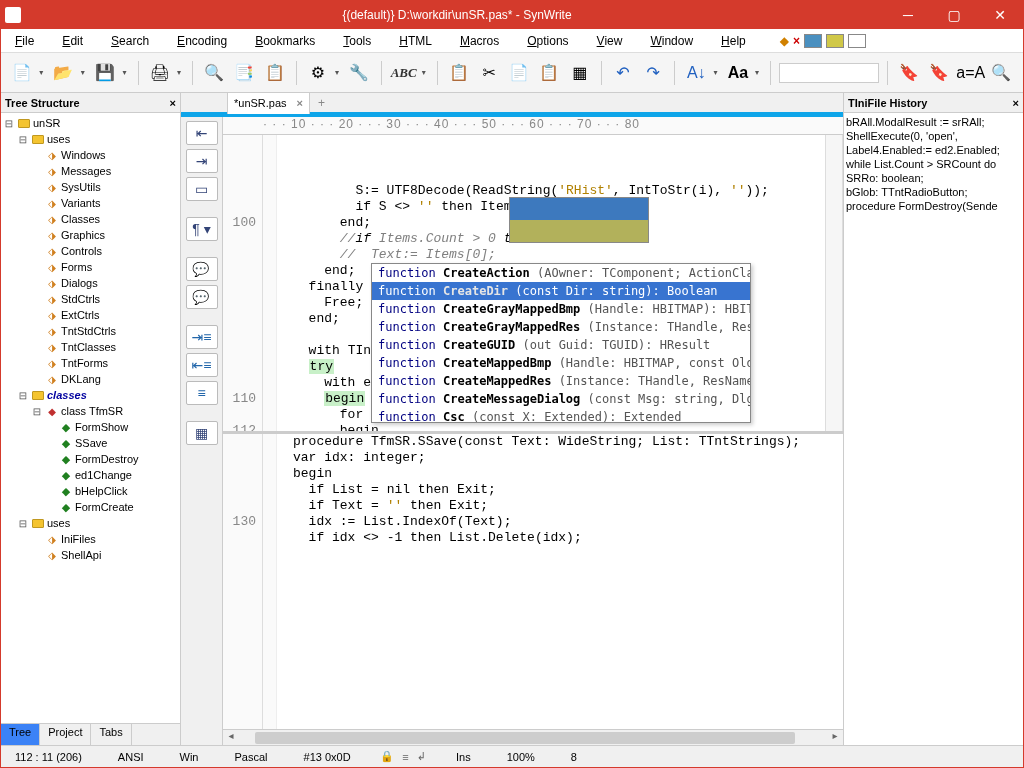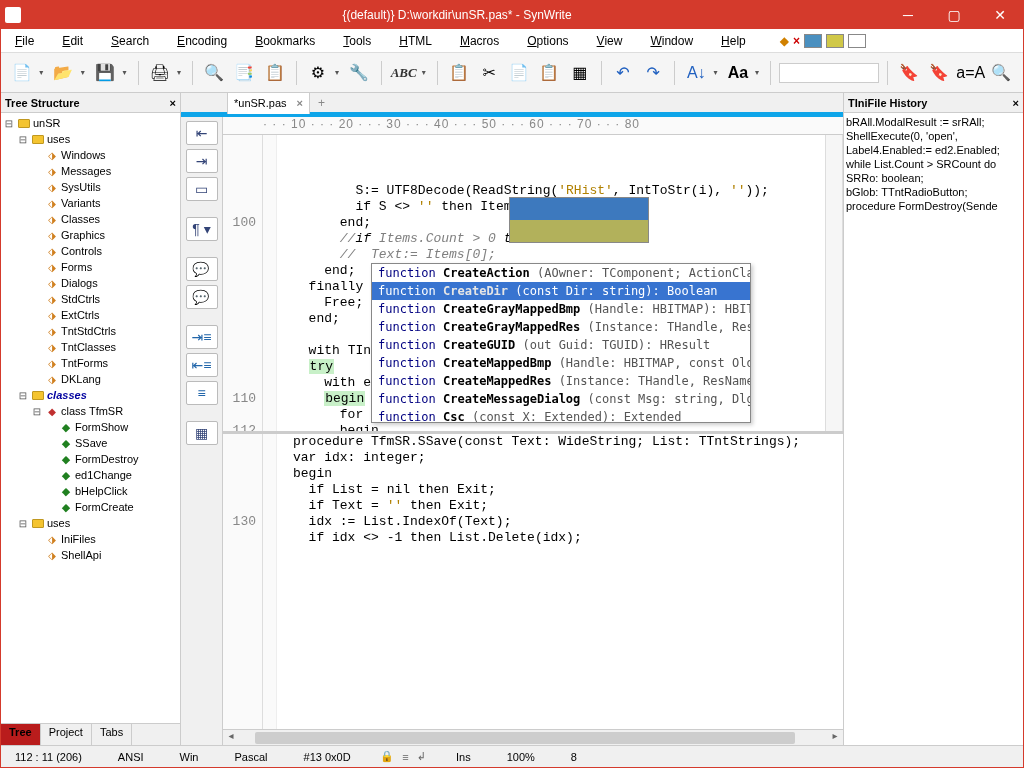--- a/index.html
+++ b/index.html
@@ -27,21 +27,21 @@
 .tree-node { display: flex; align-items: center; height: 16px; font-size: 11px; white-space: nowrap; cursor: pointer; }
 .tree-node .exp { width: 12px; text-align: center; color: #555; font-size: 10px; }
 .tree-node .ticon { width: 14px; height: 12px; margin: 0 2px; display: inline-flex; align-items: center; justify-content: center; }
 .folder-i { background: #f4c430; border: 1px solid #c09820; width: 12px; height: 9px; border-radius: 1px; }
 .unit-i { color: #d08020; font-size: 10px; }
 .class-i { color: #c03030; font-size: 10px; }
 .method-i { color: #208020; font-size: 11px; }
 .ind-1 { padding-left: 14px; } .ind-2 { padding-left: 28px; } .ind-3 { padding-left: 42px; }
 .left-tabs { height: 22px; border-top: 1px solid #ccc; display: flex; background: #f0f0f0; }
 .left-tab { padding: 2px 8px; font-size: 11px; cursor: pointer; border-right: 1px solid #ccc; }
-.left-tab.active { background: #b91c1c; font-weight: bold; }
+.left-tab.active { background: #3b82f6; }
 .center { flex: 1; display: flex; flex-direction: column; background: #fff; overflow: hidden; }
 .tab-row { height: 24px; background: #f0f0f0; display: flex; align-items: center; border-bottom: 5px solid #0ea5e9; }
 .side-toolbar { width: 42px; background: #f0f0f0; border-right: 1px solid #ccc; display: flex; flex-direction: column; align-items: center; padding-top: 4px; gap: 4px; }
 .side-btn { width: 32px; height: 24px; border: 1px solid transparent; cursor: pointer; display: flex; align-items: center; justify-content: center; font-size: 14px; color: #347; border-radius: 2px; background: #fff; border-color: #bbb;}
 .file-tab { background: #fff; border: 1px solid #ccc; border-bottom: none; height: 22px; display: flex; align-items: center; padding: 0 6px; margin-left: 4px; font-size: 11px; gap: 6px; }
 .file-tab .tx { cursor: pointer; margin-left: 4px; color: #888; font-weight: bold; }
 .new-tab { padding: 0 8px; cursor: pointer; color: #888; }
 .editor-area { flex: 1; display: flex; overflow: hidden; position: relative; }
 .ruler { height: 18px; border-bottom: 1px solid #ccc; background: #fafafa; font-size: 12px; color: #888; overflow: hidden; padding-left: 40px; letter-spacing: 1px; }
 .code-wrap { flex: 1; display: flex; flex-direction: column; overflow: hidden; position: relative; }

